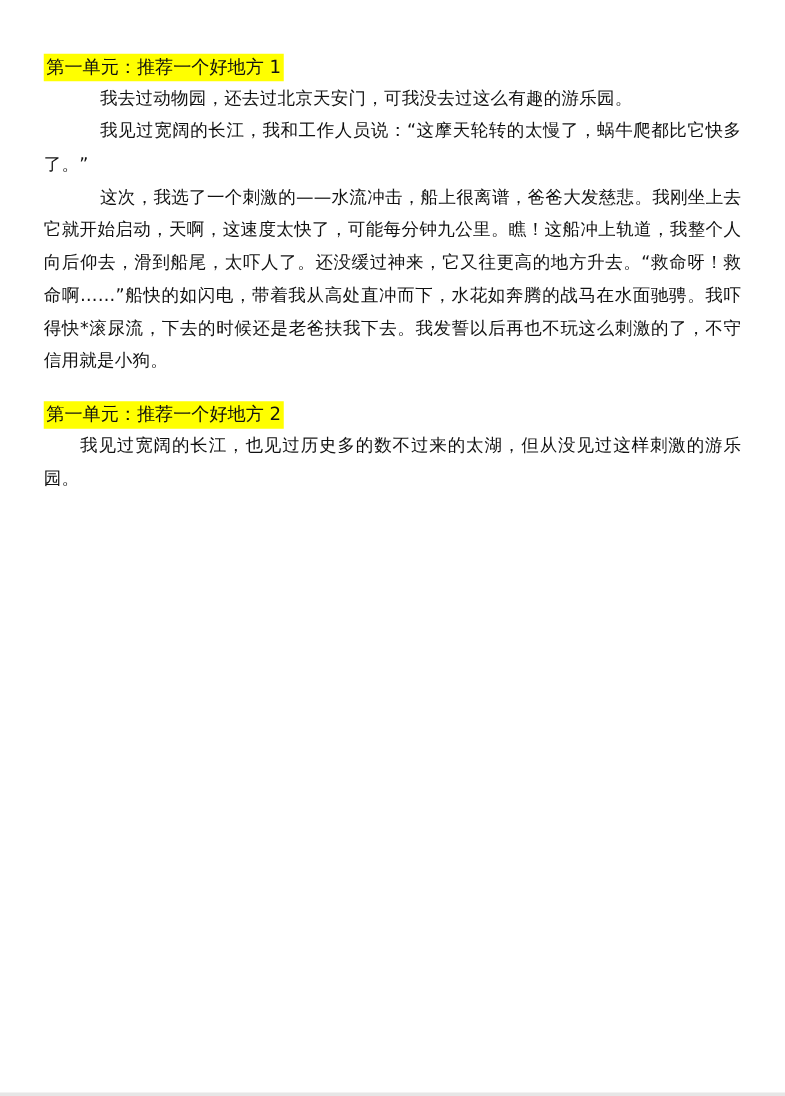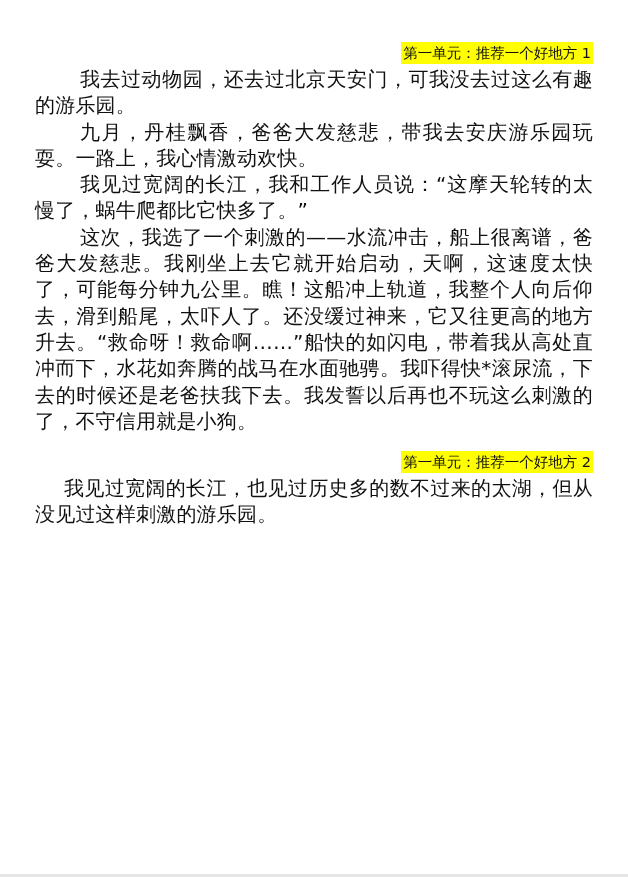--- a/index.html
+++ b/index.html
@@ -31,36 +31,36 @@
       height: 3px;
       background: #e6e6e6;
     }
     .content {
       position: absolute;
       left: 35px;
       top: 40px;
       width: 558px;
     }
     .section-title-row {
-      text-align: right;
+      text-align: left;
       height: 26px;
       line-height: 26px;
       margin: 0;
     }
     .section-title {
       display: inline-block;
       background: #ffff00;
       font-size: 14.5px;
       line-height: 22px;
       padding: 0 2px;
       letter-spacing: 0px;
     }
     p.para {
       margin: 0;
-      font-size: 20px;
+      font-size: 14px;
       line-height: 26.3px;
       text-align: justify;
       text-justify: inter-character;
       word-break: break-all;
       letter-spacing: 0.2px;
     }
     .s1 p.para { text-indent: 45px; }
     .s2 p.para { text-indent: 29px; }
     .s2 { margin-top: 15px; }
   </style>
@@ -68,21 +68,20 @@
 <body>
 
 <div class="page">
   <div class="content">
 
     <div class="section s1">
       <div class="section-title-row">
         <span class="section-title">第一单元：推荐一个好地方 1</span>
       </div>
       <p class="para">我去过动物园，还去过北京天安门，可我没去过这么有趣的游乐园。</p>
-      <p class="para">九月，丹桂飘香，爸爸大发慈悲，带我去安庆游乐园玩耍。一路上，我心情激动欢快。</p>
       <p class="para">我见过宽阔的长江，我和工作人员说：“这摩天轮转的太慢了，蜗牛爬都比它快多了。”</p>
       <p class="para">这次，我选了一个刺激的——水流冲击，船上很离谱，爸爸大发慈悲。我刚坐上去它就开始启动，天啊，这速度太快了，可能每分钟九公里。瞧！这船冲上轨道，我整个人向后仰去，滑到船尾，太吓人了。还没缓过神来，它又往更高的地方升去。“救命呀！救命啊……”船快的如闪电，带着我从高处直冲而下，水花如奔腾的战马在水面驰骋。我吓得快*滚尿流，下去的时候还是老爸扶我下去。我发誓以后再也不玩这么刺激的了，不守信用就是小狗。</p>
     </div>
 
     <div class="section s2">
       <div class="section-title-row">
         <span class="section-title">第一单元：推荐一个好地方 2</span>
       </div>
       <p class="para">我见过宽阔的长江，也见过历史多的数不过来的太湖，但从没见过这样刺激的游乐园。</p>
     </div>

